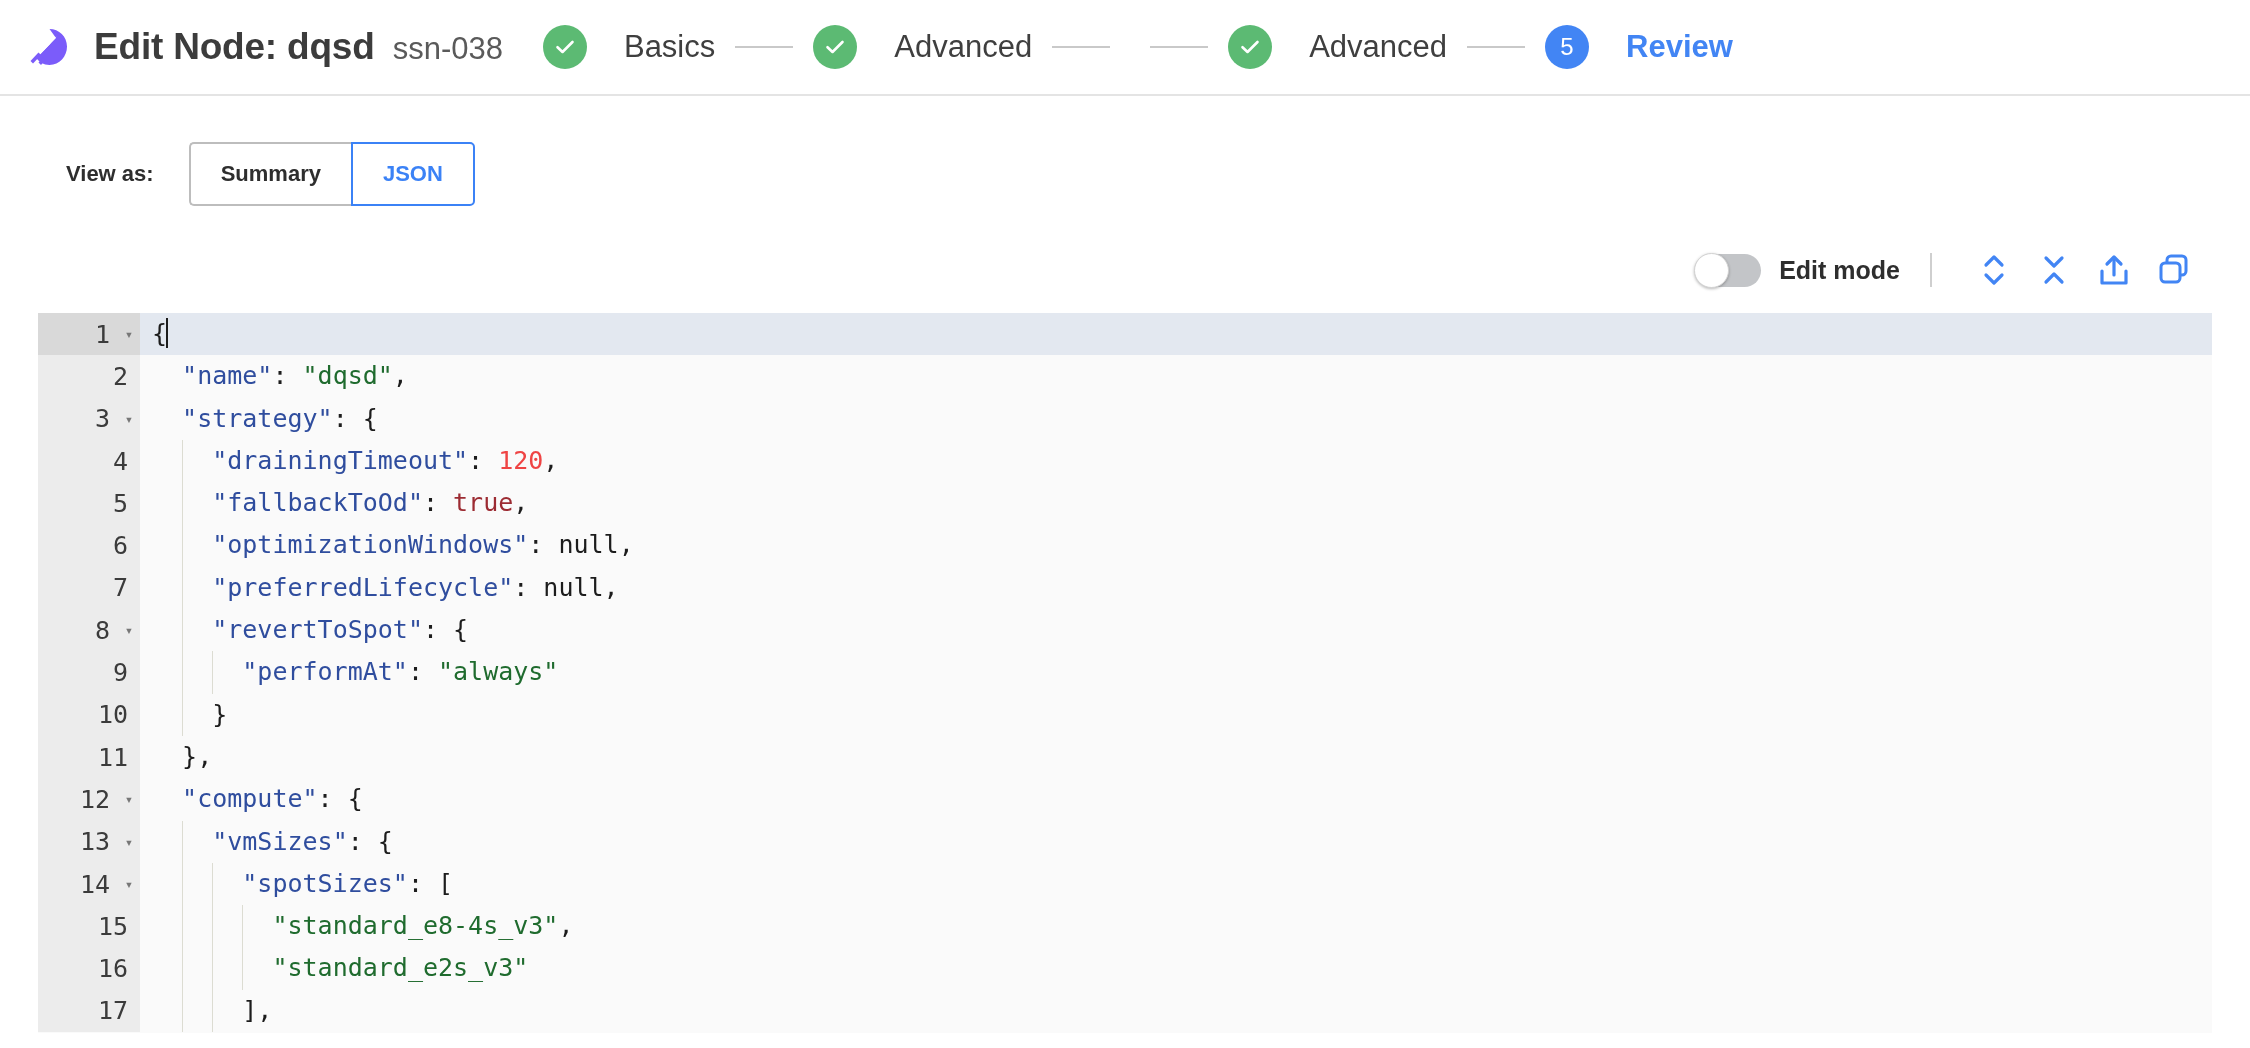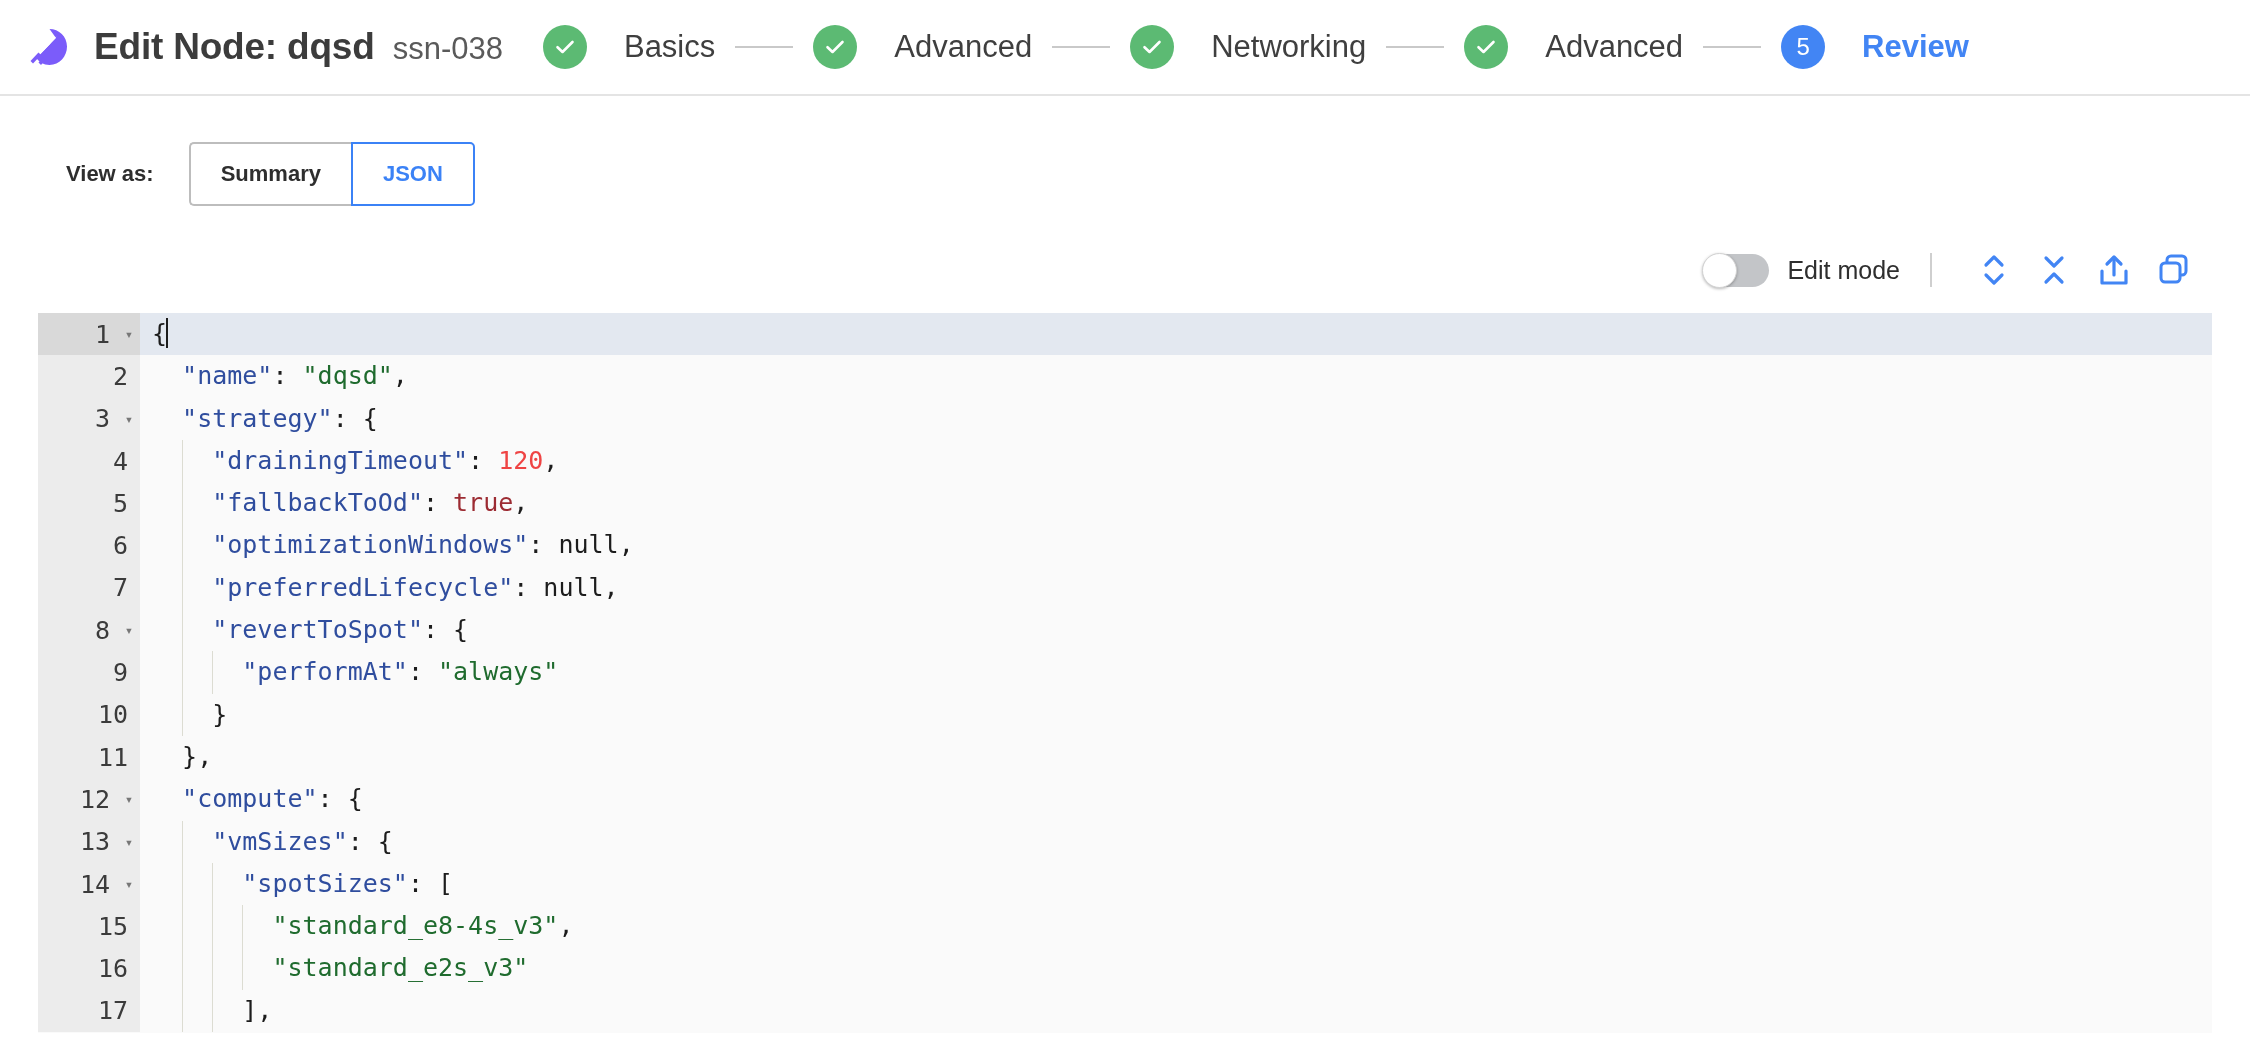--- a/index.html
+++ b/index.html
@@ -156,21 +156,21 @@
     position: absolute;
     top: -1px; left: -1px;
     width: 35px; height: 35px;
     border-radius: 50%;
     background: #ffffff;
     border: 1px solid #d2d2d2;
     box-shadow: 0 1px 3px rgba(0,0,0,0.28);
   }
   .toggle-text {
     font-size: 25px;
-    font-weight: normal;
+    font-weight: bold;
     color: #2e2e2e;
     margin-left: 18px;
     white-space: nowrap;
   }
   .tb-divider {
     width: 2px;
     height: 34px;
     background: #cfcfcf;
     margin: 0 28px 0 30px;
   }
@@ -291,28 +291,20 @@
     <div class="step">
       <div class="step-badge done">
         <svg viewBox="0 0 26 26" xmlns="http://www.w3.org/2000/svg">
           <path d="M5.5 13.2 L10.5 18 L20.5 8" fill="none" stroke="#ffffff" stroke-width="2.6" stroke-linecap="round" stroke-linejoin="round"></path>
         </svg>
       </div>
       <span class="step-label">Advanced</span>
     </div>
     <div class="step-connector"></div>
 
-    <div class="step">
-      <div class="step-badge done">
-        <svg viewBox="0 0 26 26" xmlns="http://www.w3.org/2000/svg">
-          <path d="M5.5 13.2 L10.5 18 L20.5 8" fill="none" stroke="#ffffff" stroke-width="2.6" stroke-linecap="round" stroke-linejoin="round"></path>
-        </svg>
-      </div>
-      <span class="step-label">Networking</span>
-    </div>
     <div class="step-connector"></div>
 
     <div class="step">
       <div class="step-badge done">
         <svg viewBox="0 0 26 26" xmlns="http://www.w3.org/2000/svg">
           <path d="M5.5 13.2 L10.5 18 L20.5 8" fill="none" stroke="#ffffff" stroke-width="2.6" stroke-linecap="round" stroke-linejoin="round"></path>
         </svg>
       </div>
       <span class="step-label">Advanced</span>
     </div>

